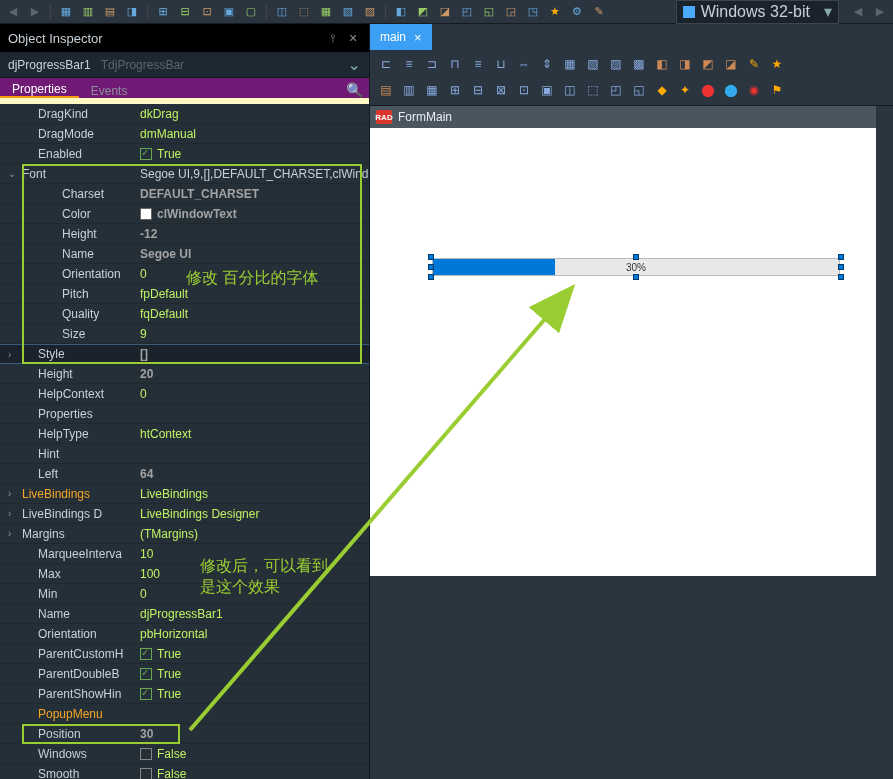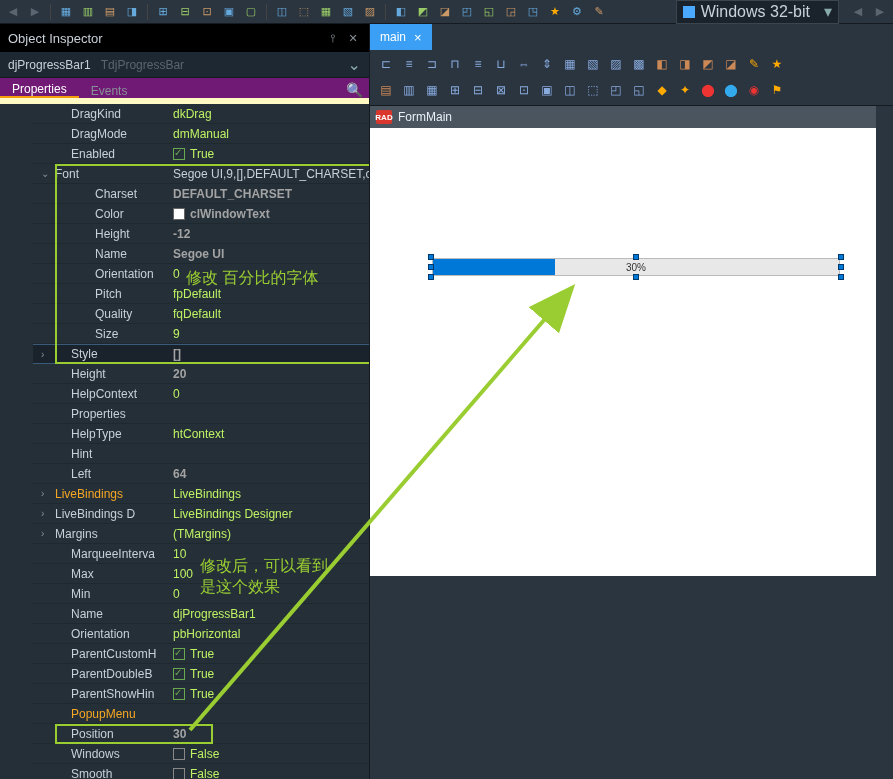--- a/index.html
+++ b/index.html
@@ -22,21 +22,21 @@
 .obj-selector { height: 26px; background: #1e2832; display: flex; align-items: center; padding: 0 8px; color: #c8d0d8; font-size: 12px; border-bottom: 1px solid #141a20; }
 .obj-selector .sel-name { color: #c8d0d8; }
 .obj-selector .sel-type { color: #5a6570; margin-left: 10px; }
 .obj-selector::after { content: "⌄"; margin-left: auto; color: #8aa; font-size: 16px; }
 
 .tabs-row { height: 26px; background: #701a75; display: flex; align-items: flex-end; border-bottom: 6px solid #fef9c3; }
 .tab { padding: 0 12px; font-size: 12px; color: #8a9098; display: flex; align-items: center; cursor: pointer; }
 .tab.active { color: #fff; border-bottom: 2px solid #f59e0b; }
 .search-icon { margin-left: auto; width: 28px; display:flex; align-items:center; justify-content:center; color:#f59e0b; font-size:14px; }
 
-.props { flex: 1; overflow-y: auto; font-size: 12px; position: relative; margin-left: 33px; }
+.props { flex: 1; overflow-y: auto; font-size: 12px; position: relative; }
 .prop-row { display: flex; height: 20px; align-items: center; padding-left: 8px; border-bottom: 1px solid rgba(0,0,0,0.15); }
 .prop-row .caret { width: 14px; color: #8a9098; font-size: 10px; }
 .prop-row .pname { width: 112px; color: #c8d0d8; padding-left: 0; white-space: nowrap; overflow: hidden; }
 .prop-row.indent1 .pname { padding-left: 16px; }
 .prop-row.indent2 .pname { padding-left: 40px; }
 .prop-row .pval { flex: 1; color: #bef264; padding-left: 6px; white-space: nowrap; overflow: hidden; }
 .prop-row .pval.bold { color: #a3a3a3; font-weight: bold; }
 .prop-row .pval.muted { color: #c8d0d8; }
 .prop-row .pname.orange { color: #f5a623; }
 .chk { display:inline-block; width:12px; height:12px; border:1px solid #6aa84f; margin-right:5px; vertical-align:middle; position:relative; }

